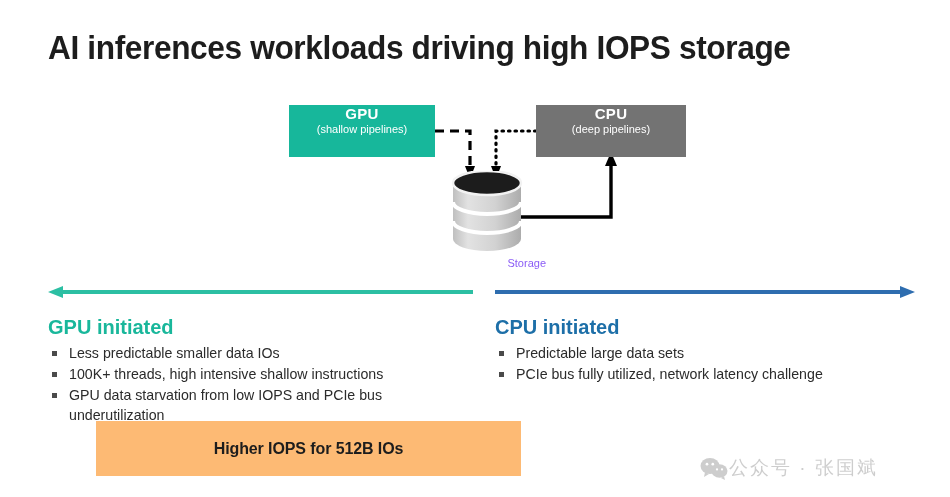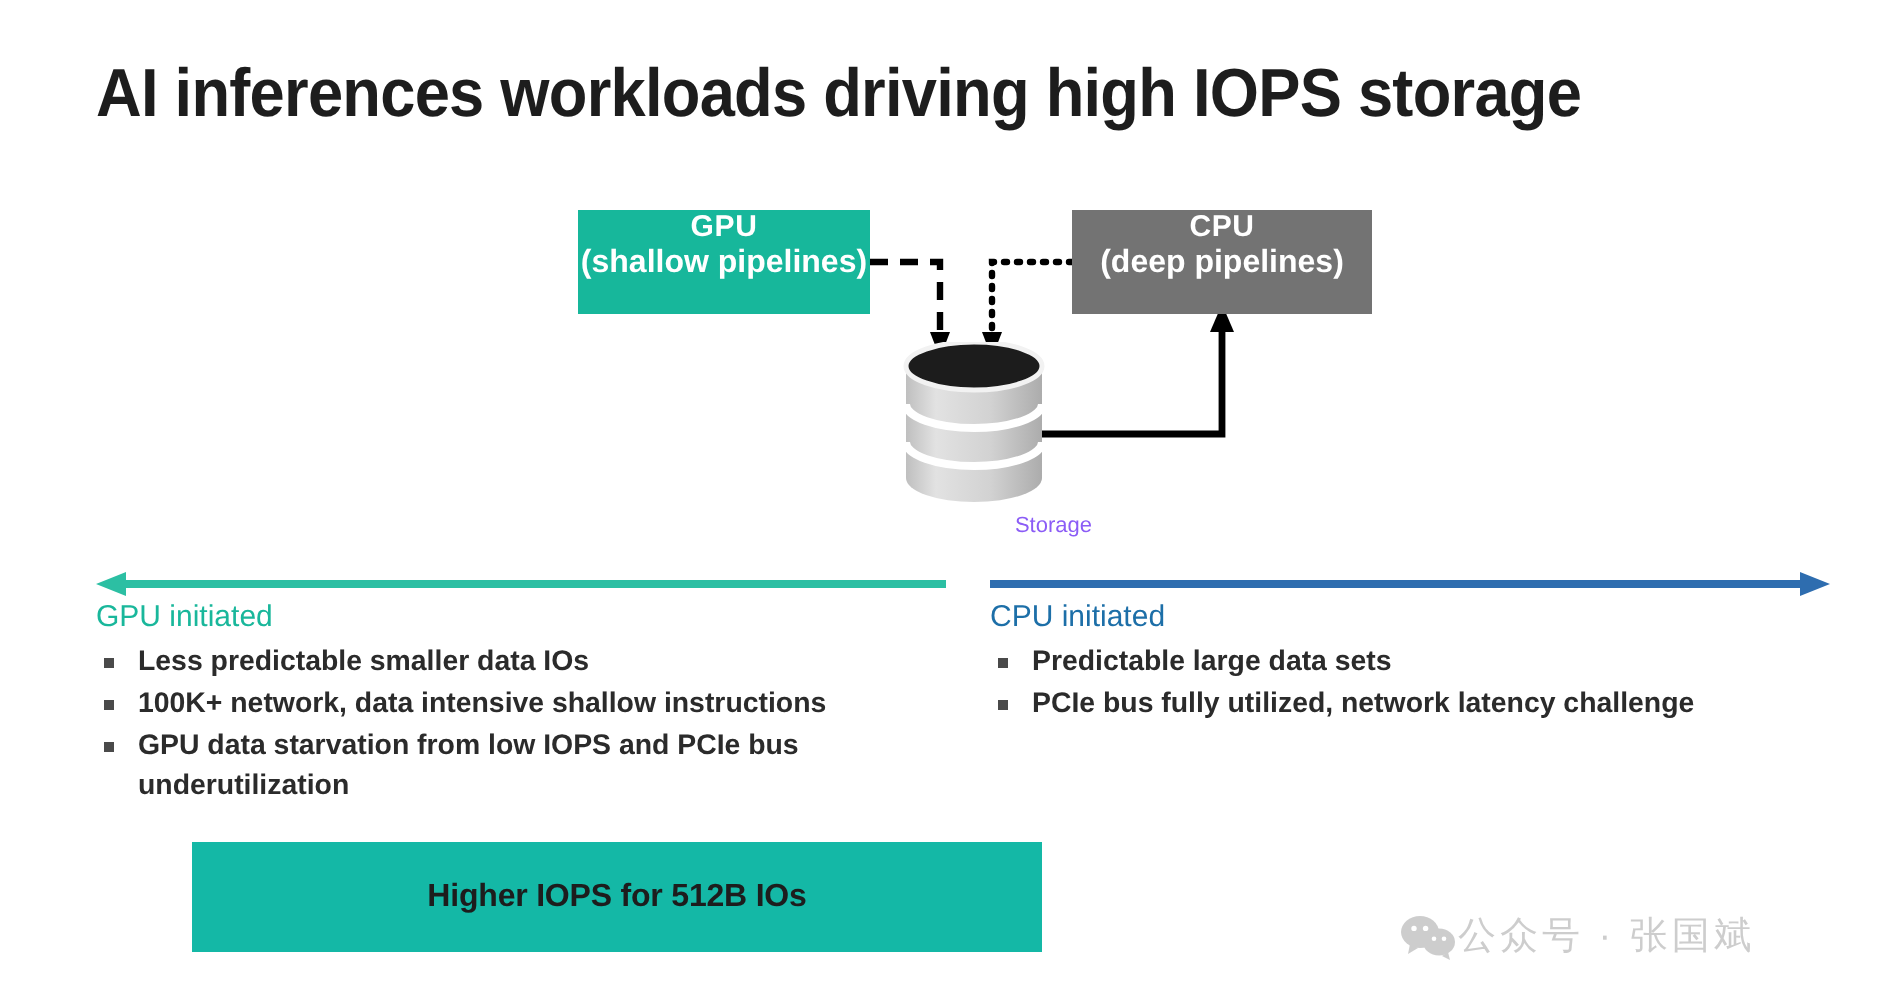--- a/index.html
+++ b/index.html
@@ -52,22 +52,22 @@
     justify-content: flex-start;
     color: #ffffff;
     line-height: 1.18;
   }
   .node-title {
     font-size: 15px;
     font-weight: bold;
     letter-spacing: 0.3px;
   }
   .node-sub {
-    font-size: 16px;
-    font-weight: bold;
+    font-size: 11px;
+    font-weight: normal;
   }
 
   #gpu-box {
     left: 289px;
     top: 10px;
     width: 146px;
     height: 52px;
     background: #17B79B;
   }
   #cpu-box {
@@ -114,53 +114,52 @@
     height: 211px;
   }
 
   .col { position: absolute; top: 0; }
   #col-left  { left: 48px;  width: 425px; }
   #col-right { left: 495px; width: 420px; }
 
   .axis-arrow { display: block; width: 100%; height: 14px; }
 
   .col-head {
-    font-size: 15px;
-    font-weight: normal;
-    margin-top: 0;
+    font-size: 20px;
+    font-weight: bold;
+    margin-top: 16px;
     margin-bottom: 4px;
   }
   #head-left  { color: #19B79B; }
   #head-right { color: #1D6FA8; }
 
   .bullets { list-style: none; }
   .bullets li {
     position: relative;
     padding-left: 21px;
     font-size: 14.2px;
     color: #2b2b2b;
     line-height: 1.42;
     margin-bottom: 1px;
-    font-weight: bold;
   }
   .bullets li::before {
     content: "";
     position: absolute;
     left: 4px;
     top: 8px;
     width: 5px;
     height: 5px;
     background: #4a4a4a;
   }
 
   
   .grey-bar {
     position: absolute;
     height: 55px;
-    background: #14b8a6;
+    background: #fdba74;
     display: flex;
     align-items: center;
     justify-content: center;
     font-size: 16px;
     font-weight: bold;
     color: #1d1d1d;
     letter-spacing: -0.1px;
   }
   #bar-left  { left: 48px;  top: 135px; width: 425px; }
 
@@ -238,21 +237,21 @@
   <div id="columns">
 
     <div class="col" id="col-left">
       <svg class="axis-arrow" viewBox="0 0 425 14" preserveAspectRatio="none">
         <line x1="13" y1="6" x2="425" y2="6" stroke="#2CBFA3" stroke-width="4"></line>
         <polygon points="0,6 15,0 15,12" fill="#2CBFA3"></polygon>
       </svg>
       <div class="col-head" id="head-left">GPU initiated</div>
       <ul class="bullets">
         <li>Less predictable smaller data IOs</li>
-        <li>100K+ network, data intensive shallow instructions</li>
+        <li>100K+ threads, high intensive shallow instructions</li>
         <li>GPU data starvation from low IOPS and PCIe bus underutilization</li>
       </ul>
       <div class="grey-bar" id="bar-left">Higher IOPS for 512B IOs</div>
     </div>
 
     <div class="col" id="col-right">
       <svg class="axis-arrow" viewBox="0 0 420 14" preserveAspectRatio="none">
         <line x1="0" y1="6" x2="407" y2="6" stroke="#2E6DAF" stroke-width="4"></line>
         <polygon points="420,6 405,0 405,12" fill="#2E6DAF"></polygon>
       </svg>

